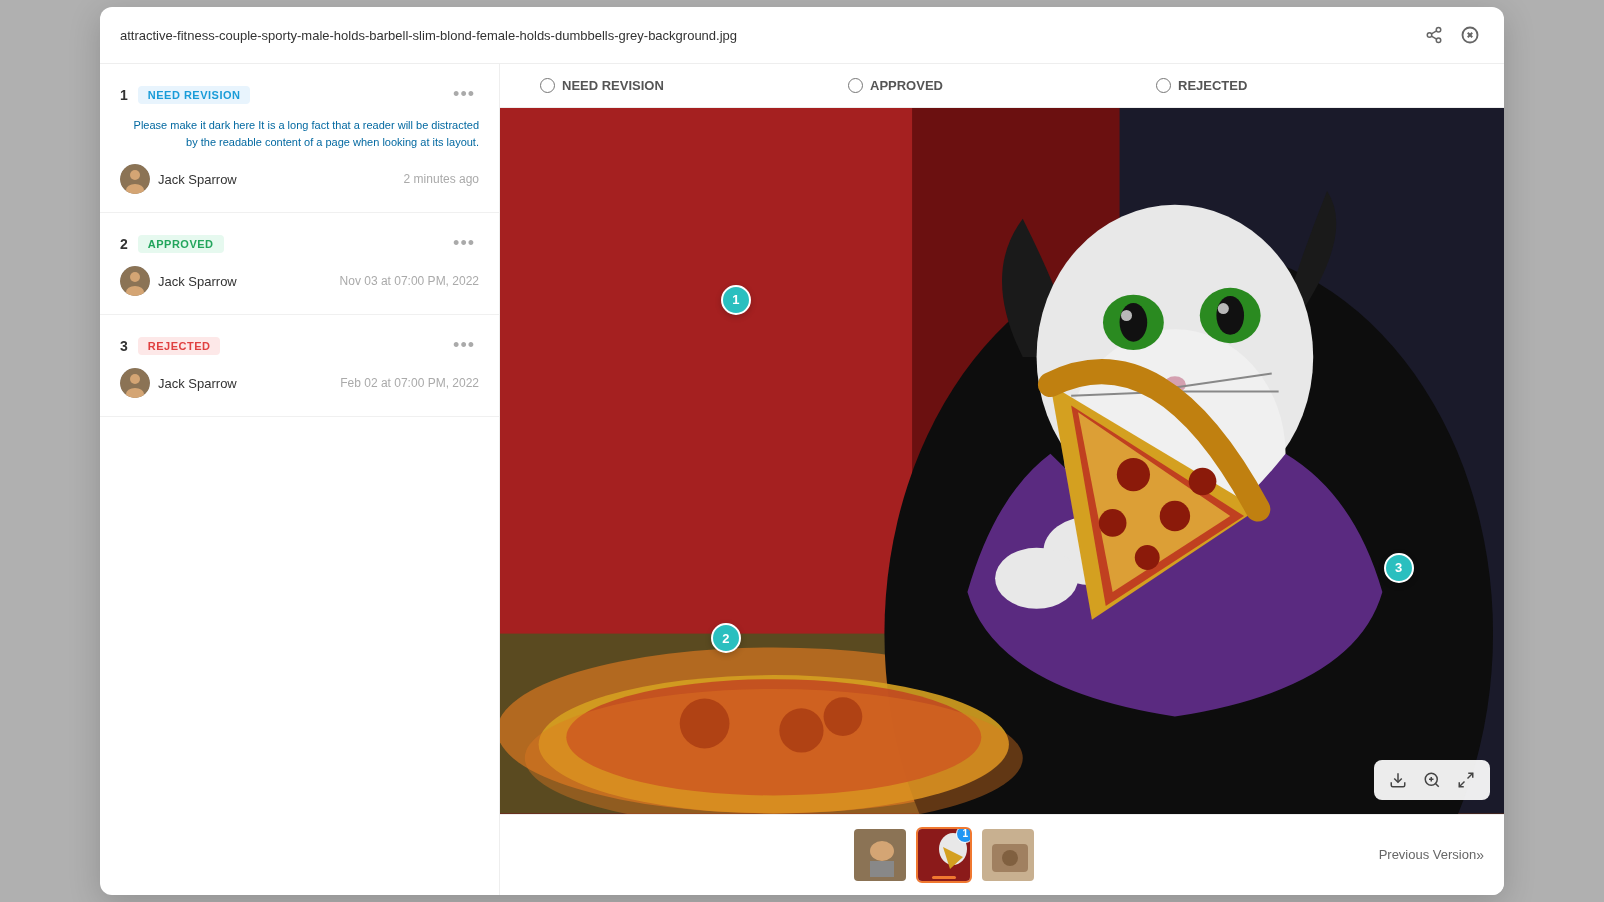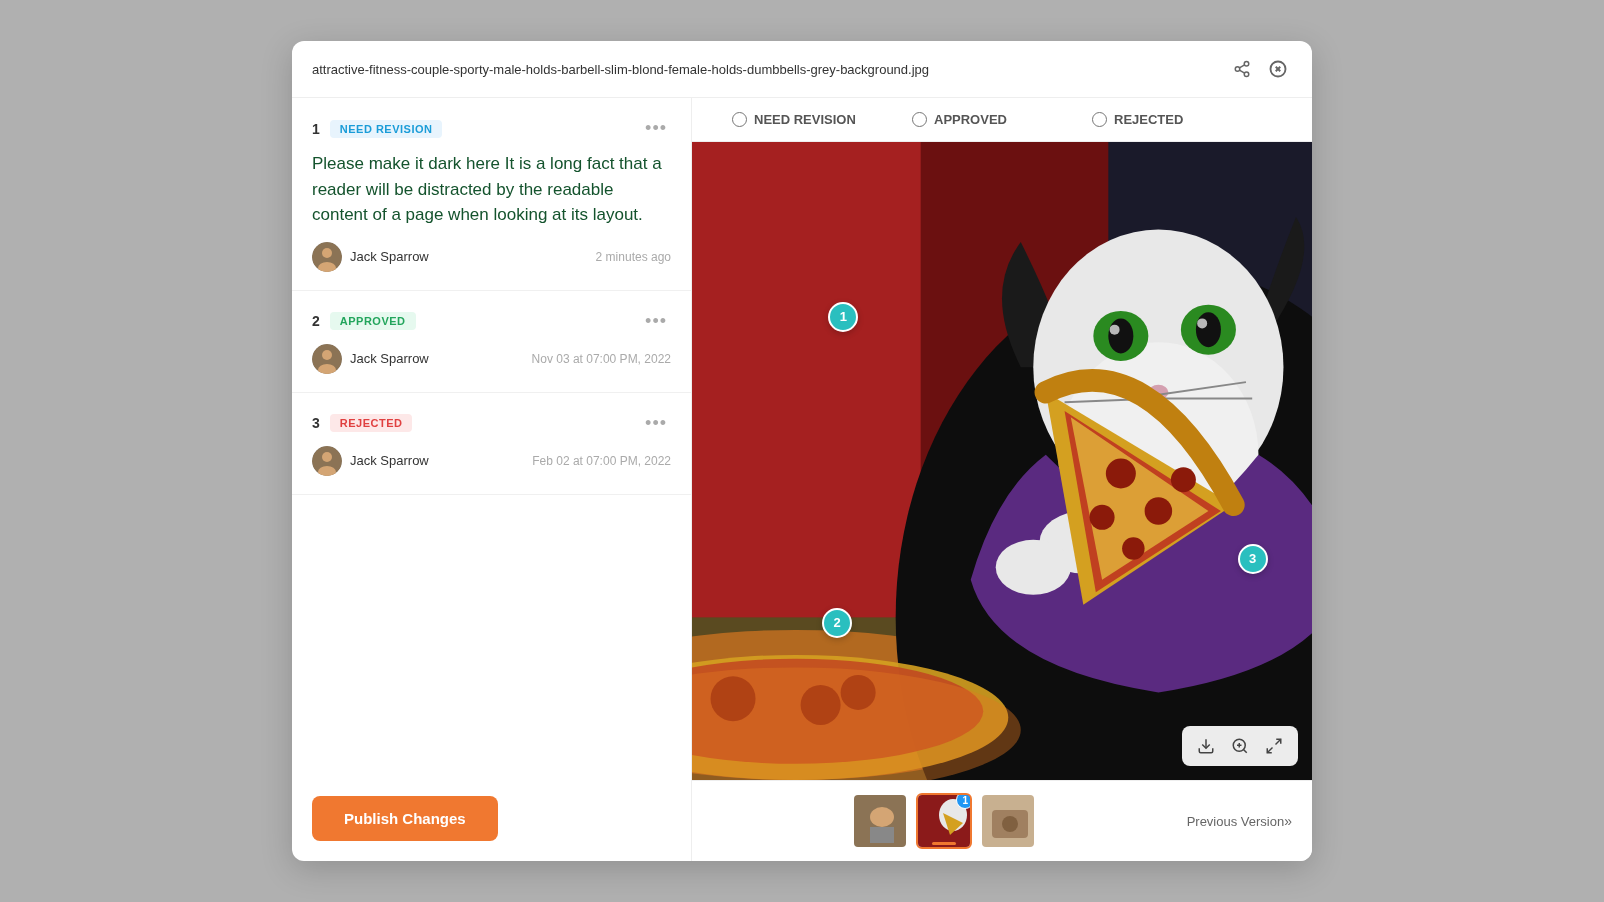--- a/index.html
+++ b/index.html
@@ -10,21 +10,21 @@
       align-items: center;
       justify-content: center;
       min-height: 100vh;
       width: 1604px;
       height: 902px;
       overflow: hidden;
     }
     .modal {
       background: #fff;
       border-radius: 12px;
-      width: 1020px;
+      width: 1404px;
       min-height: 820px;
       box-shadow: 0 8px 32px rgba(0,0,0,0.18);
       display: flex;
       flex-direction: column;
       overflow: hidden;
     }
     .modal-header {
       display: flex;
       align-items: center;
       padding: 14px 20px;
@@ -115,24 +115,25 @@
     .more-btn {
       font-size: 18px;
       color: #aaa;
       cursor: pointer;
       letter-spacing: 1px;
       border: none;
       background: none;
       padding: 2px 4px;
     }
     .comment-text {
-      font-size: 17px;
-      color: #14532d;
+      font-size: 11px;
+      color: #0369a1;
       line-height: 1.5;
       margin-bottom: 14px;
+      text-align: right;
     }
     .comment-footer {
       display: flex;
       align-items: center;
       justify-content: space-between;
     }
     .comment-author {
       display: flex;
       align-items: center;
       gap: 8px;
@@ -396,23 +397,20 @@
                   <ellipse cx="15" cy="26" rx="9" ry="6" fill="#d4a574"></ellipse>
                 </svg>
             </div>
             <span class="author-name">Jack Sparrow</span>
           </div>
           <span class="comment-time">Feb 02 at 07:00 PM, 2022</span>
         </div>
       </div>
 
       <div style="flex:1;min-height:40px;"></div>
-      <div class="publish-area">
-        <button class="publish-btn">Publish Changes</button>
-      </div>
     </div>
 
     <div class="right-panel">
 
       <div class="status-bar">
         <label class="status-option">
           <input type="radio" name="status" style="">
           <span>NEED REVISION</span>
         </label>
         <label class="status-option">

